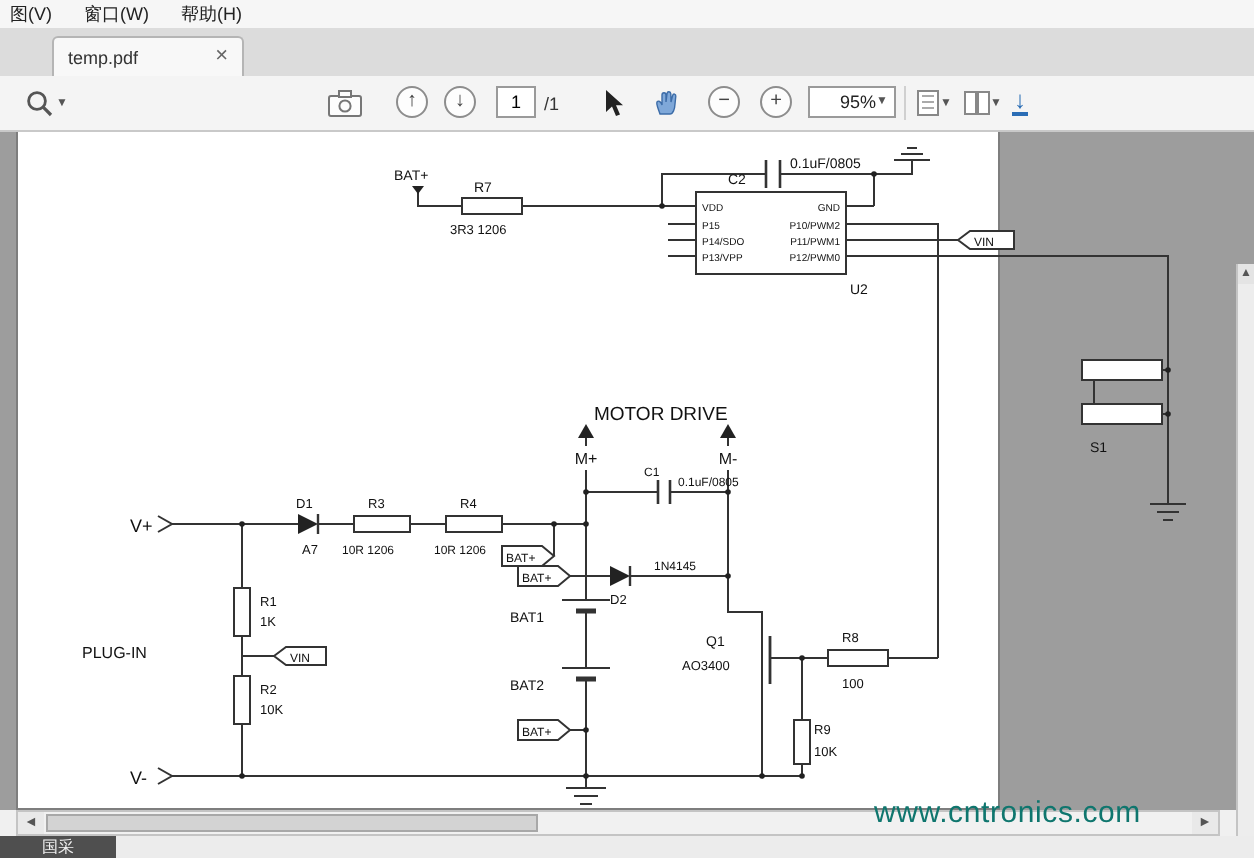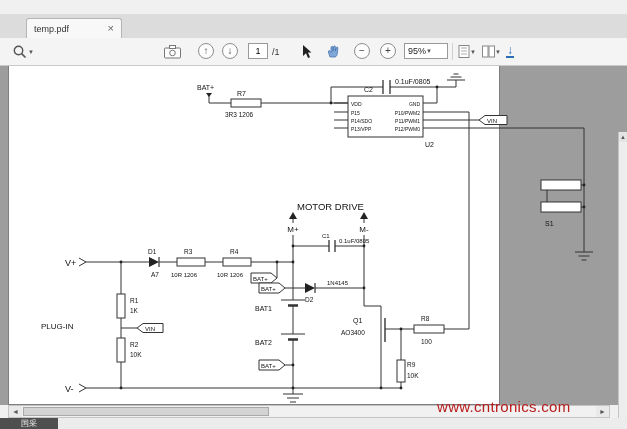--- a/index.html
+++ b/index.html
@@ -6,45 +6,50 @@
   html,body{width:627px;height:429px;overflow:hidden;background:#fff;font-family:"Liberation Sans",sans-serif}
   .window{position:absolute;inset:0;background:#f0f0f0}
   .menubar{position:absolute;left:0;top:0;width:100%;height:14px;background:#f6f6f6;display:flex;align-items:center;gap:16px;padding-left:5px;font-size:9px;color:#222}
   .tabbar{position:absolute;left:0;top:14px;width:100%;height:36px;background:#dcdcdc;border-bottom:1px solid #c6c6c6}
   .tab{position:absolute;left:26px;top:4px;height:20px;width:96px;background:#f8f8f8;border:1px solid #b5b5b5;border-bottom:none;border-radius:3px 3px 0 0;display:flex;align-items:center;justify-content:space-between;padding:0 7px;font-size:9px;color:#333}
   .tab-close{color:#666;font-size:11px;line-height:9px}
   .toolbar{position:absolute;left:0;top:38px;width:100%;height:28px;background:#f4f4f4;border-bottom:1px solid #c9c9c9}
   .tb{position:absolute;top:5px;height:17px;display:flex;align-items:center;justify-content:center}
   .circle-btn{width:16px;height:16px;border:1px solid #8d8d8d;border-radius:50%;font-size:10px;line-height:14px;text-align:center;color:#444;background:#fdfdfd}
   .pagebox{width:20px;height:16px;background:#fff;border:1px solid #9a9a9a;font-size:9px;text-align:center;font-family:"Liberation Sans",sans-serif}
-  .zoombox{width:44px;height:16px;background:#fff;border:1px solid #9a9a9a;font-size:9px;display:flex;align-items:center;justify-content:flex-start;padding:0 3px;color:#222}
+  .zoombox{width:44px;height:16px;background:#fff;border:1px solid #9a9a9a;font-size:9px;display:flex;align-items:center;justify-content:flex-end;padding:0 3px;color:#222}
   .caret{font-size:6px;color:#555}
   .tb-sep{position:absolute;top:5px;width:1px;height:17px;background:#d0d0d0}
   .label{font-size:9px;color:#333}
   .dl{font-size:12px;font-weight:bold;color:#2a6db5;border-bottom:2px solid #2a6db5;line-height:11px;padding:0 1px}
   .content{position:absolute;left:0;top:66px;width:100%;height:339px;background:#9d9d9d}
   .page{position:absolute;left:8px;top:0;width:492px;height:339px;background:#fff;border:1px solid #7e7e7e;border-top:none}
   svg.schem{position:absolute;left:0;top:0}
-  .watermark{position:absolute;left:437px;top:398px;font-size:15px;letter-spacing:.3px;color:#b91c1c;z-index:6}
+  .watermark{position:absolute;left:437px;top:398px;font-size:15px;letter-spacing:.3px;color:#0f766e;z-index:6}
   .hscroll{position:absolute;left:8px;top:405px;width:602px;height:13px;background:#f1f1f1;border:1px solid #c4c4c4;z-index:5}
   .hs-arrow{position:absolute;top:0;width:13px;height:11px;font-size:7px;color:#555;text-align:center;line-height:11px;background:#e9e9e9}
   .hs-thumb{position:absolute;left:14px;top:1px;width:246px;height:9px;background:#d3d3d3;border:1px solid #a8a8a8}
   .vscroll{position:absolute;right:0;top:66px;width:9px;height:339px;background:#ededed;border-left:1px solid #c4c4c4}
   .vs-arrow{position:absolute;left:0;top:0;width:8px;height:10px;font-size:6px;color:#555;text-align:center;line-height:10px;background:#e4e4e4}
   .statusbar{position:absolute;left:0;top:418px;width:100%;height:11px;background:#ececec}
   .ime{position:absolute;left:0;top:0;height:11px;padding:0 21px;background:#4f4f4f;color:#f0f0f0;font-size:8px;line-height:11px}
   svg text{fill:#111;font-family:"Liberation Sans",sans-serif}
   .wire{stroke:#333;stroke-width:1;fill:none}
   .body{fill:#fff;stroke:#333;stroke-width:1}
 </style>
 </head>
 <body>
 
 <div class="window">
 
+  <div class="menubar">
+    <span class="menu-item">图(V)</span>
+    <span class="menu-item">窗口(W)</span>
+    <span class="menu-item">帮助(H)</span>
+  </div>
 
   <div class="tabbar">
     <div class="tab">
       <span>temp.pdf</span>
       <span class="tab-close">×</span>
     </div>
   </div>
 
   <div class="toolbar">
     <div class="tb" style="left:12px">

